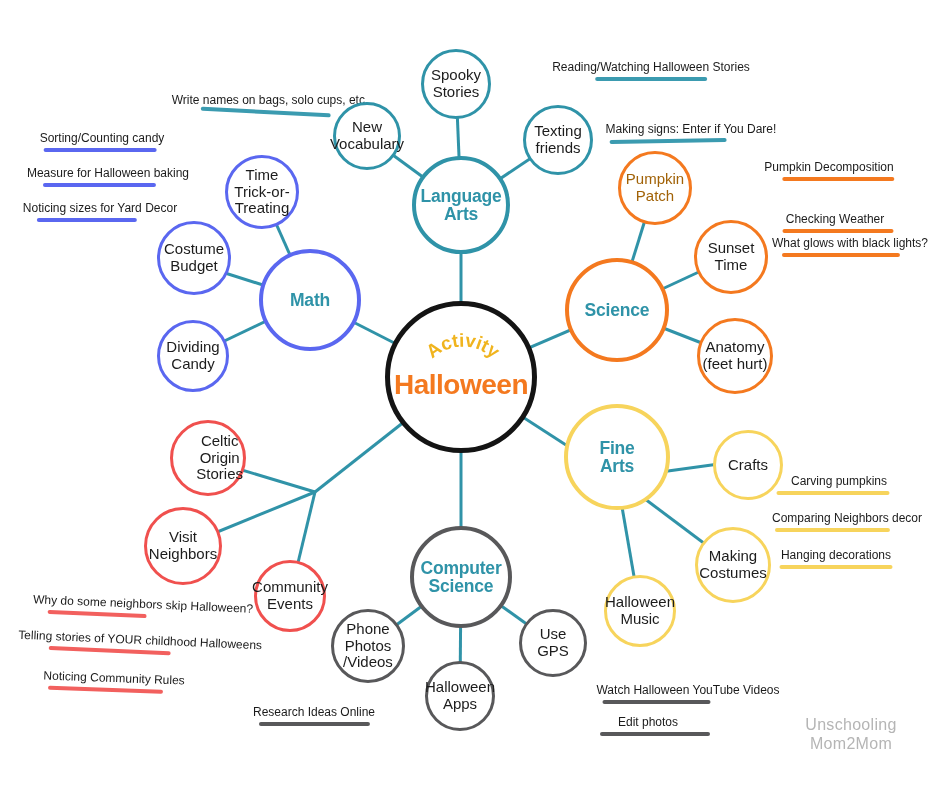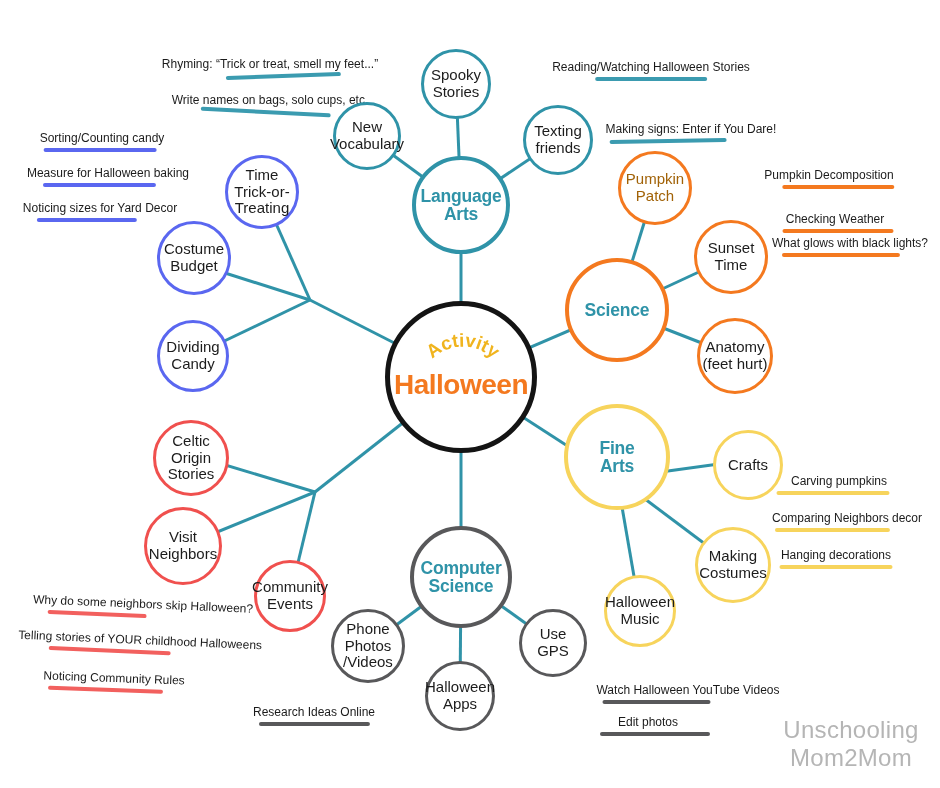--- a/index.html
+++ b/index.html
@@ -40,21 +40,21 @@
 
   .annotation {
     position:absolute; z-index:5;
     display:flex; flex-direction:column; align-items:center;
     font-size:12px; color:#1b1b1b; white-space:nowrap;
   }
   .annotation .underline { height:3.5px; border-radius:2px; margin-top:3px; }
 
   .watermark {
     position:absolute; left:772px; top:716px; width:158px; z-index:5;
-    text-align:center; font-size:24px; line-height:1.18; letter-spacing:0.3px;
+    text-align:center; font-size:16px; line-height:1.18; letter-spacing:0.3px;
   }
 </style>
 </head>
 <body>
 
 <div id="canvas">
 
   <svg id="links">
       <line x1="461" y1="377" x2="461" y2="205" stroke="#3093A8" stroke-width="3"></line>
       <line x1="461" y1="205" x2="456" y2="84" stroke="#3093A8" stroke-width="3"></line>
@@ -121,36 +121,39 @@
 Treating</span>
     </div>
     <div class="node child-node" style="left: 157px; top: 221px; width: 74px; height: 74px; border-color: rgb(90, 103, 240);">
       <span class="child-label" style="color: rgb(28, 28, 28);">Costume
 Budget</span>
     </div>
     <div class="node child-node" style="left: 157px; top: 320px; width: 72px; height: 72px; border-color: rgb(90, 103, 240);">
       <span class="child-label" style="color: rgb(28, 28, 28);">Dividing
 Candy</span>
     </div>
+    <div class="node branch-node" style="left: 259px; top: 249px; width: 102px; height: 102px; border-color: rgb(90, 103, 240);">
+      <span class="branch-label" style="color: rgb(47, 147, 168);">Math</span>
+    </div>
     <div class="node child-node" style="left: 618px; top: 151px; width: 74px; height: 74px; border-color: rgb(244, 121, 31);">
       <span class="child-label" style="color: #a16207;">Pumpkin
 Patch</span>
     </div>
     <div class="node child-node" style="left: 694px; top: 220px; width: 74px; height: 74px; border-color: rgb(244, 121, 31);">
       <span class="child-label" style="color: rgb(28, 28, 28);">Sunset
 Time</span>
     </div>
     <div class="node child-node" style="left: 697px; top: 318px; width: 76px; height: 76px; border-color: rgb(244, 121, 31);">
       <span class="child-label" style="color: rgb(28, 28, 28);">Anatomy
 (feet hurt)</span>
     </div>
     <div class="node branch-node" style="left: 565px; top: 258px; width: 104px; height: 104px; border-color: rgb(244, 121, 31);">
       <span class="branch-label" style="color: rgb(47, 147, 168);">Science</span>
     </div>
-    <div class="node child-node" style="left: 153px; top: 420px; width: 76px; height: 76px; border-color: rgb(240, 80, 78);">
+    <div class="node child-node" style="left: 170px; top: 420px; width: 76px; height: 76px; border-color: rgb(240, 80, 78); justify-content: flex-end;">
       <span class="child-label" style="color: rgb(28, 28, 28);">Celtic
 Origin
 Stories</span>
     </div>
     <div class="node child-node" style="left: 144px; top: 507px; width: 78px; height: 78px; border-color: rgb(240, 80, 78);">
       <span class="child-label" style="color: rgb(28, 28, 28);">Visit
 Neighbors</span>
     </div>
     <div class="node child-node" style="left: 254px; top: 560px; width: 72px; height: 72px; border-color: rgb(240, 80, 78);">
       <span class="child-label" style="color: rgb(28, 28, 28);">Community
@@ -180,24 +183,20 @@
       <span class="child-label" style="color: rgb(28, 28, 28);">Halloween
 Apps</span>
     </div>
     <div class="node child-node" style="left: 519px; top: 609px; width: 68px; height: 68px; border-color: rgb(88, 88, 90);">
       <span class="child-label" style="color: rgb(28, 28, 28);">Use GPS</span>
     </div>
     <div class="node branch-node" style="left: 410px; top: 526px; width: 102px; height: 102px; border-color: rgb(88, 88, 90);">
       <span class="branch-label" style="color: rgb(47, 147, 168);">Computer
 Science</span>
     </div>
-    <div class="annotation" style="left: 270px; top: 57px; transform: translateX(-50%) rotate(0deg);">
-      <span>Rhyming: “Trick or treat, smell my feet...”</span>
-      <div class="underline" style="width: 115px; background: rgb(59, 155, 176); transform: translateX(13px) rotate(-2deg);"></div>
-    </div>
     <div class="annotation" style="left: 270px; top: 93px; transform: translateX(-50%) rotate(0deg);">
       <span>Write names on bags, solo cups, etc.</span>
       <div class="underline" style="width: 130px; background: rgb(59, 155, 176); transform: translateX(-4px) rotate(3deg);"></div>
     </div>
     <div class="annotation" style="left: 651px; top: 60px; transform: translateX(-50%) rotate(0deg);">
       <span>Reading/Watching Halloween Stories</span>
       <div class="underline" style="width: 112px; background: rgb(59, 155, 176); transform: translateX(0px) rotate(0deg);"></div>
     </div>
     <div class="annotation" style="left: 691px; top: 122px; transform: translateX(-50%) rotate(0deg);">
       <span>Making signs: Enter if You Dare!</span>
@@ -208,21 +207,21 @@
       <div class="underline" style="width: 113px; background: rgb(90, 103, 240); transform: translateX(-2px) rotate(0deg);"></div>
     </div>
     <div class="annotation" style="left: 108px; top: 166px; transform: translateX(-50%) rotate(0deg);">
       <span>Measure for Halloween baking</span>
       <div class="underline" style="width: 113px; background: rgb(90, 103, 240); transform: translateX(-9px) rotate(0deg);"></div>
     </div>
     <div class="annotation" style="left: 100px; top: 201px; transform: translateX(-50%) rotate(0deg);">
       <span>Noticing sizes for Yard Decor</span>
       <div class="underline" style="width: 100px; background: rgb(90, 103, 240); transform: translateX(-13px) rotate(0deg);"></div>
     </div>
-    <div class="annotation" style="left: 829px; top: 168px; transform: translateX(-50%) rotate(0deg);">
+    <div class="annotation" style="left: 829px; top: 160px; transform: translateX(-50%) rotate(0deg);">
       <span>Pumpkin Decomposition</span>
       <div class="underline" style="width: 112px; background: rgb(244, 121, 31); transform: translateX(9px) rotate(0deg);"></div>
     </div>
     <div class="annotation" style="left: 835px; top: 212px; transform: translateX(-50%) rotate(0deg);">
       <span>Checking Weather</span>
       <div class="underline" style="width: 111px; background: rgb(244, 121, 31); transform: translateX(3px) rotate(0deg);"></div>
     </div>
     <div class="annotation" style="left: 850px; top: 236px; transform: translateX(-50%) rotate(0deg);">
       <span>What glows with black lights?</span>
       <div class="underline" style="width: 118px; background: rgb(244, 121, 31); transform: translateX(-9px) rotate(0deg);"></div>

